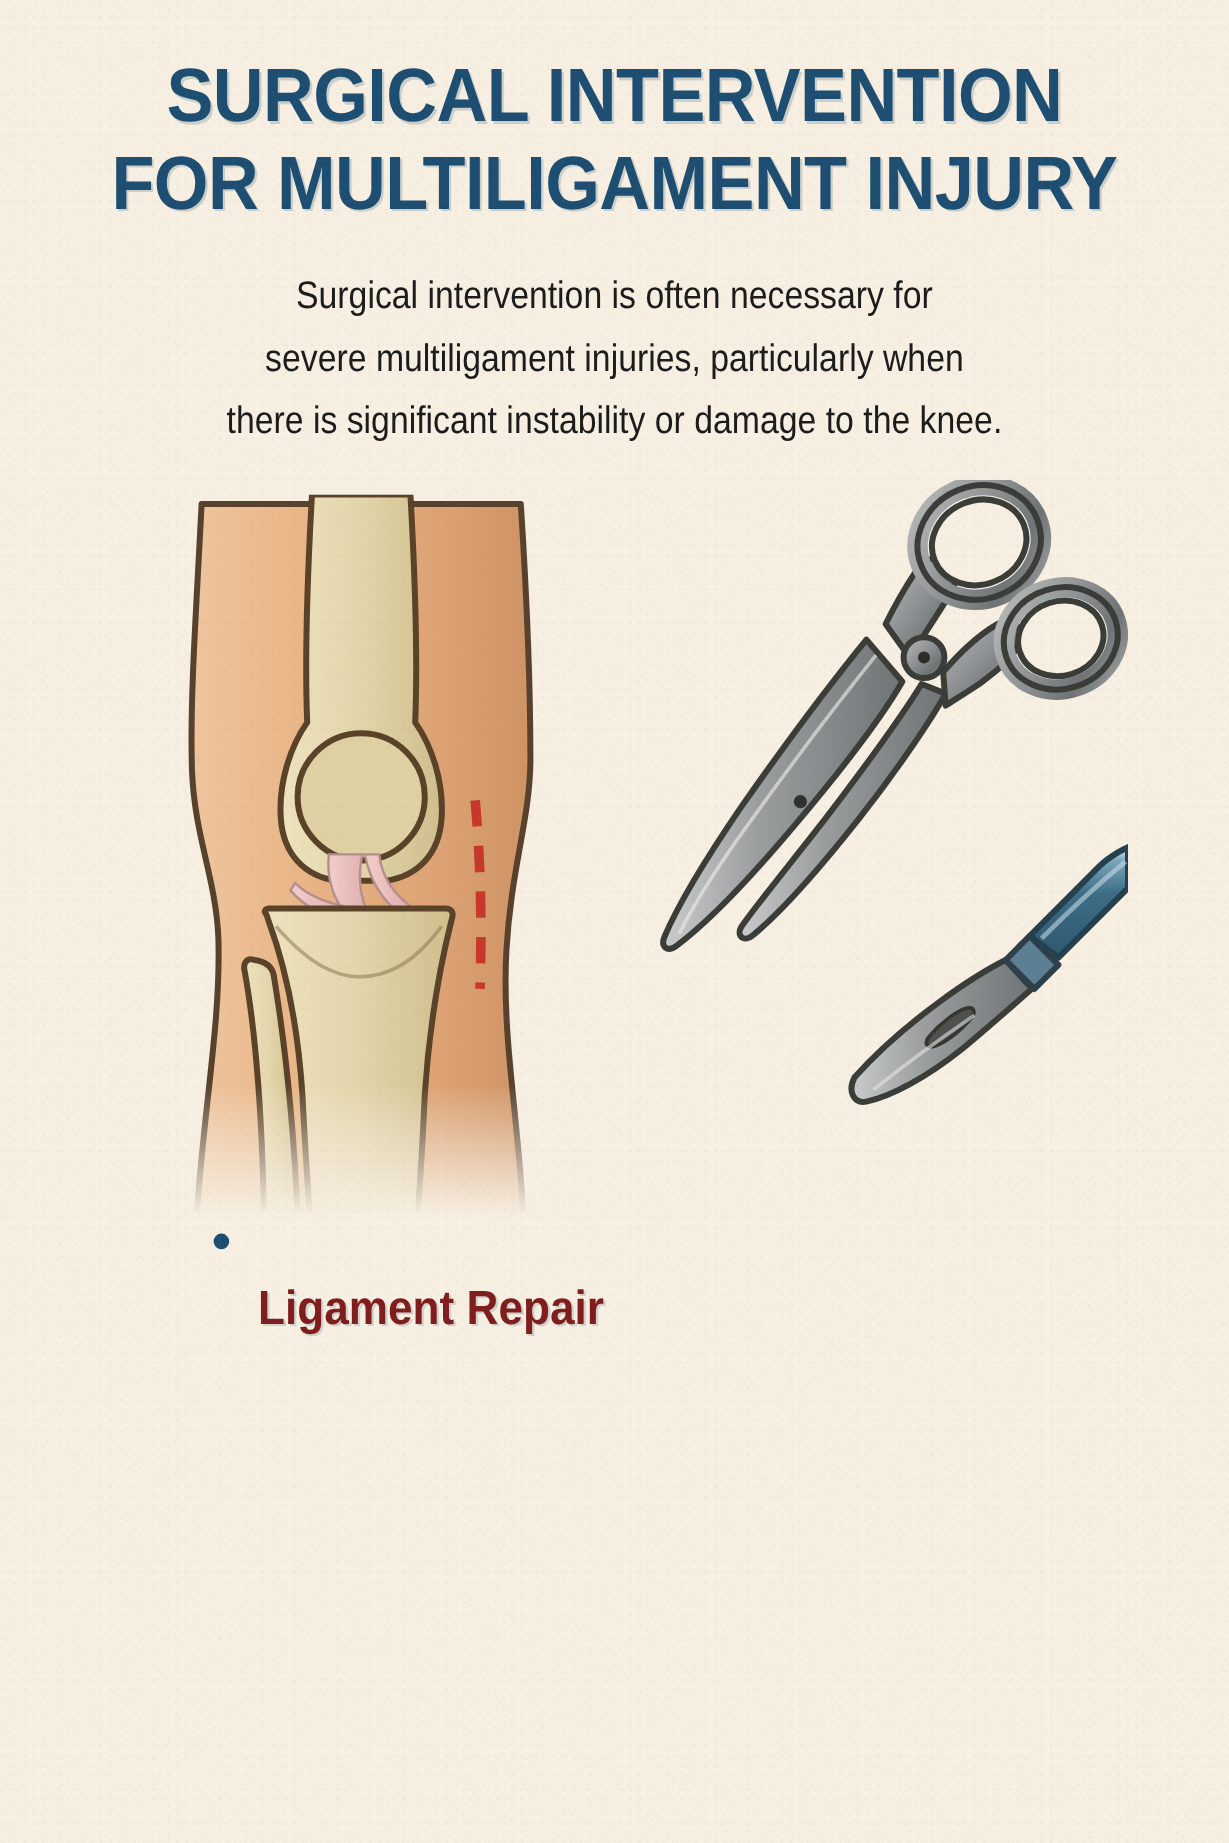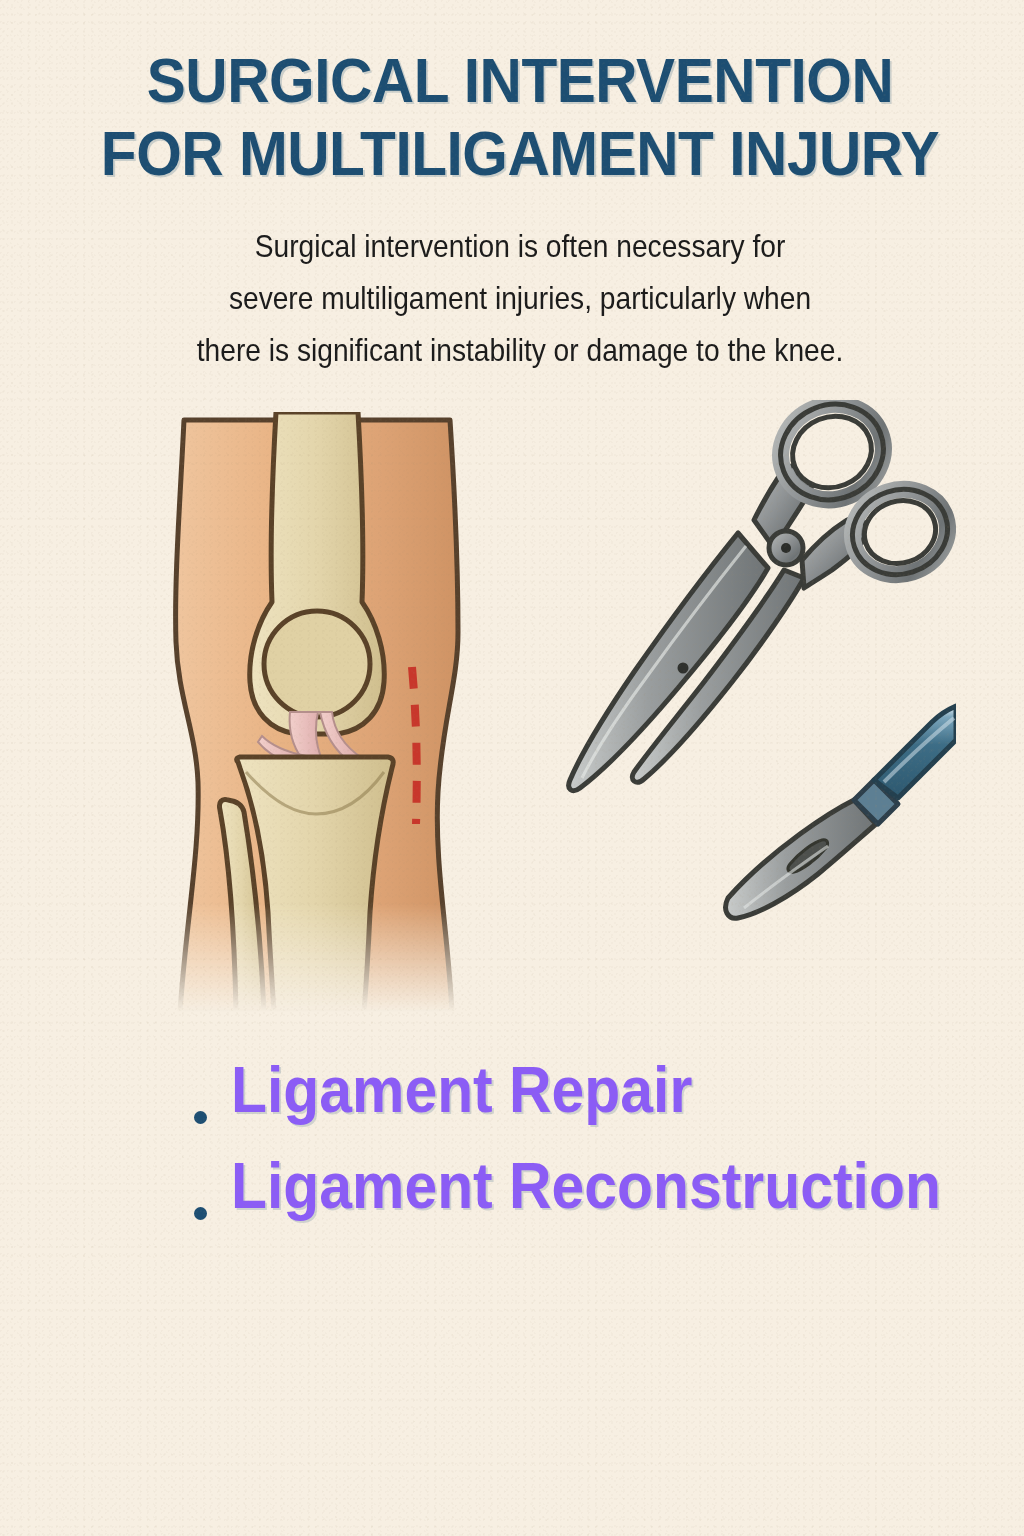--- a/index.html
+++ b/index.html
@@ -15,21 +15,21 @@
     position:absolute; inset:0; pointer-events:none; z-index:5;
     opacity:.5;
     background-image:
       radial-gradient(circle at 12% 8%, rgba(160,140,110,.10) 0 1px, transparent 1px),
       radial-gradient(circle at 62% 22%, rgba(160,140,110,.09) 0 1px, transparent 1px),
       radial-gradient(circle at 32% 58%, rgba(160,140,110,.09) 0 1px, transparent 1px),
       radial-gradient(circle at 82% 72%, rgba(160,140,110,.08) 0 1px, transparent 1px),
       radial-gradient(circle at 48% 88%, rgba(160,140,110,.09) 0 1px, transparent 1px);
     background-size:7px 7px, 11px 11px, 9px 9px, 13px 13px, 8px 8px;
   }
-  #page{ position:absolute; inset:0; z-index:2;margin-left:16px; }
+  #page{ position:absolute; inset:0; z-index:2; }
 
   .title{
     position:absolute; left:0; right:0; top:44px;
     text-align:center;
     color:#1d4e72;
     font-weight:bold;
     font-size:63px;
     line-height:73px;
     letter-spacing:-0.5px;
     transform:scaleX(.93);
@@ -44,23 +44,23 @@
     font-size:32px;
     line-height:52px;
     transform:scaleX(.88);
   }
   .subtitle span{ display:block; white-space:nowrap; }
 
   .bullets{
     position:absolute; left:178px; top:1042px; width:820px;
   }
   .bullet{
-    display:flex; align-items:flex-end;
-    color:#8b5cf6; font-weight:bold;
-    font-size:64px; line-height:96px;
+    display:flex; align-items:flex-start;
+    color:#7f1d1d; font-weight:bold;
+    font-size:40px; line-height:96px;
     text-shadow:2px 2px 0 rgba(29,78,114,.18);
   }
   .bullet .dot{
     flex:0 0 auto; width:13px; height:13px;
     border-radius:50%; background:#1d4e72;
     margin-right:24px; position:relative; top:-14px;
   }
   .bullet .btxt{ transform:scaleX(.92); transform-origin:left center; white-space:nowrap; }
 
   .art{ position:absolute; }
@@ -208,21 +208,17 @@
                C394 346 372 368 342 398 Z" fill="url(#blueG)" stroke="#24404f" stroke-width="5" stroke-linejoin="round"></path>
       <path d="M328 382 C348 362 376 336 398 318" fill="none" stroke="#cfe0e9" stroke-width="4" opacity=".55"></path>
     </g>
   </svg>
 
   <div class="bullets">
     <div class="bullet">
       <span class="dot"></span>
       <span class="btxt">Ligament Repair</span>
     </div>
-    <div class="bullet">
-      <span class="dot"></span>
-      <span class="btxt">Ligament Reconstruction</span>
-    </div>
   </div>
 
 </div>
 
 <div id="grain"></div>
 
 </body></html>

